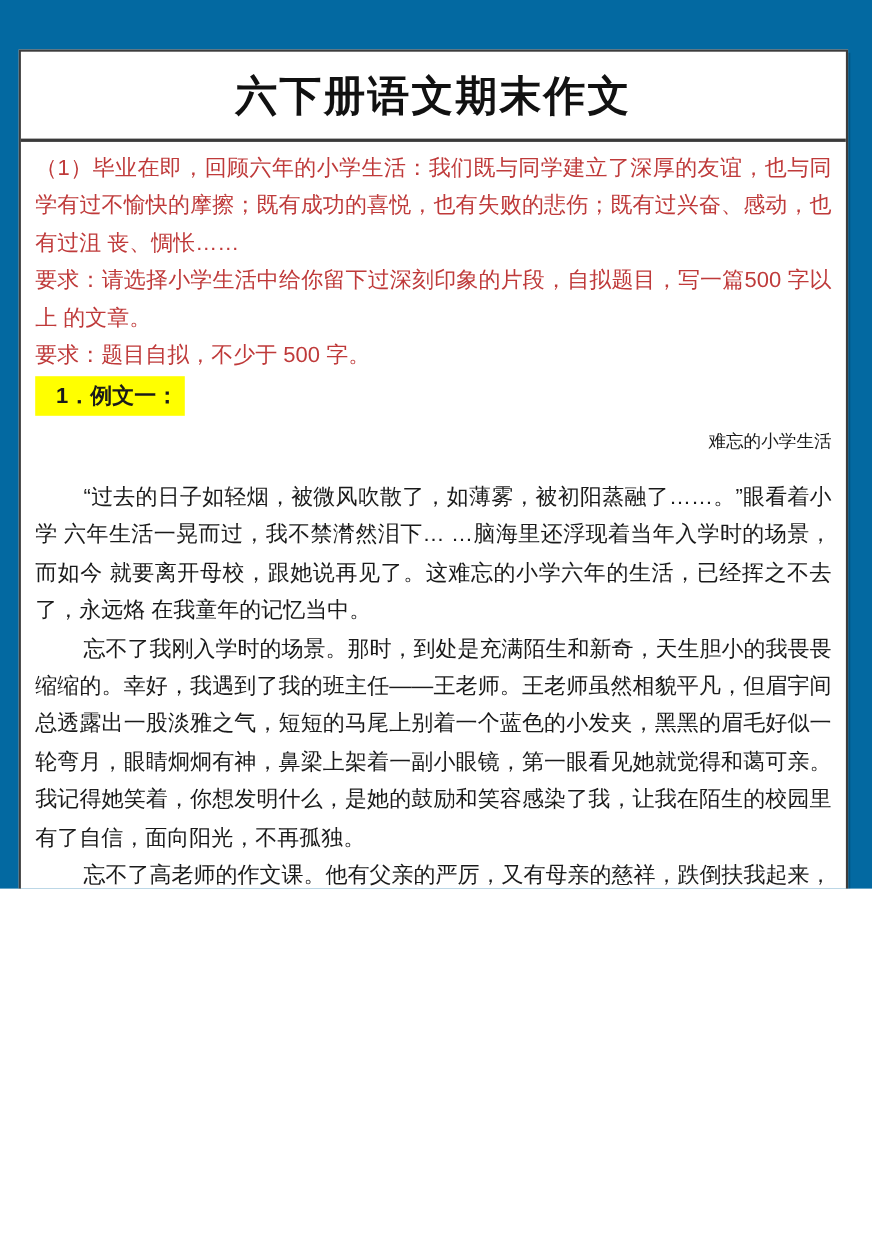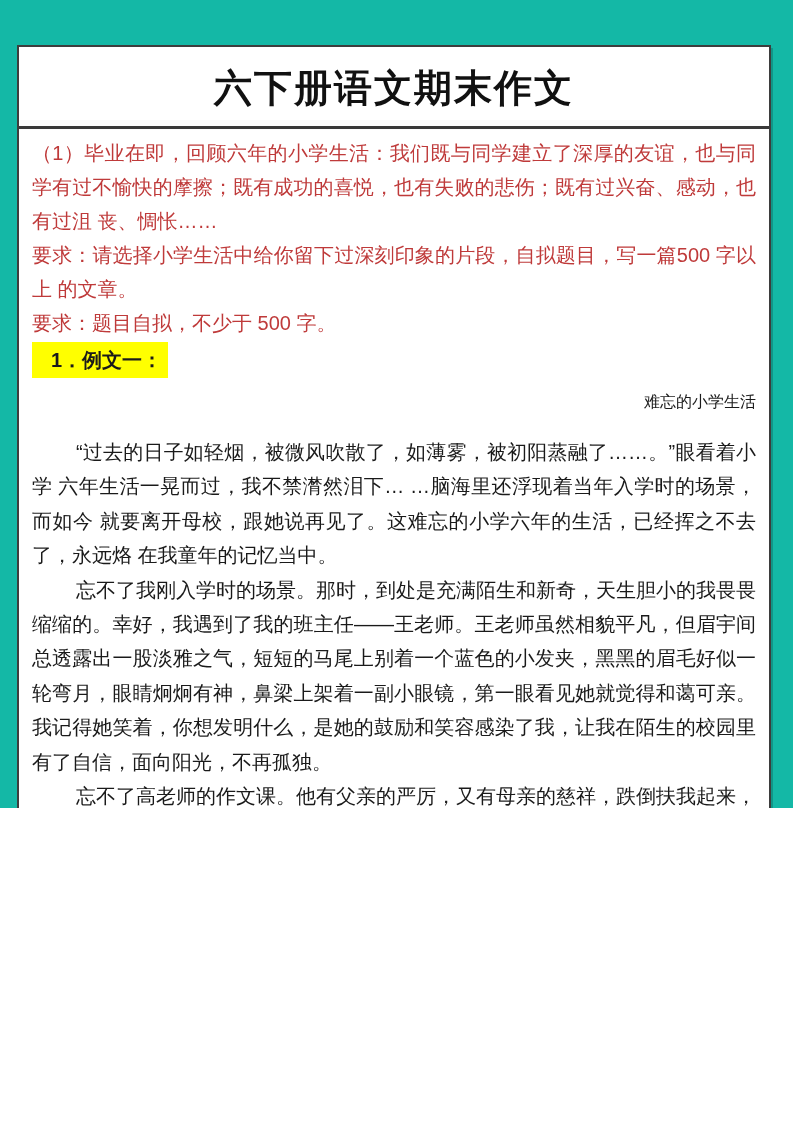--- a/index.html
+++ b/index.html
@@ -5,21 +5,21 @@
   html, body {
     margin: 0;
     padding: 0;
     background: #ffffff;
     font-family: "Liberation Sans", "DejaVu Sans", sans-serif;
   }
   .page {
     position: relative;
     width: 793px;
     height: 808px;
-    background: #14b8a6;
+    background: #0369a1;
     overflow: hidden;
   }
   .content-box {
     position: absolute;
     left: 17px;
     top: 45px;
     width: 754px;
     height: 1018px;
     box-sizing: border-box;
     border: 2px solid #3d3d3d;

